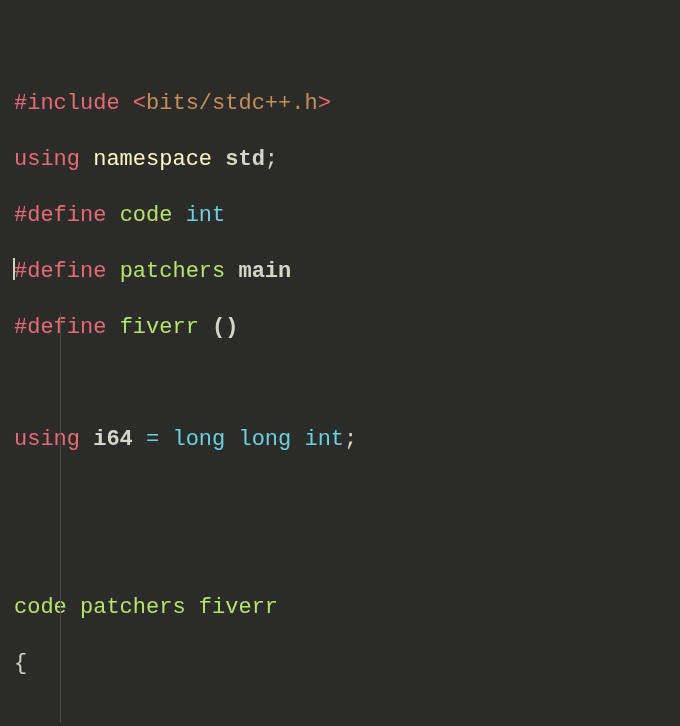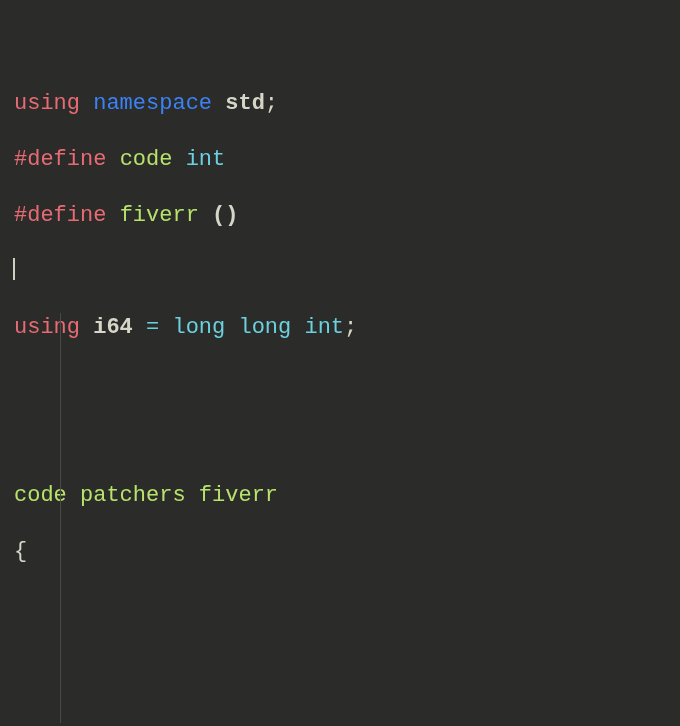--- a/index.html
+++ b/index.html
@@ -31,36 +31,38 @@
     position: absolute;
     left: 13px;
     top: 258px;
     width: 2px;
     height: 22px;
     background: #cfcfc2;
   }
   .line { padding-left: 14px; }
   .kw-pre   { color: #e86b74; }  
   .kw-type  { color: #6bd1e0; } 
-  .kw-ns    { color: #3b82f6; } 
+  .kw-ns    { color: #fef9c3; } 
   .ident    { color: #d6d6c8; font-weight: bold; }
   .macro    { color: #b7e26b; font-family: Liberation Mono, monospace; } 
   .punct    { color: #d6d6c8; }
   .op       { color: #6bd1e0; }
   .angle    { color: #e86b74; }
   .hdr      { color: #c58f56; }
 </style>
 </head>
 <body>
 
 <div class="editor">
 <div class="cursor"></div>
 <div class="indent-guide"></div>
+<div class="line"><span class="kw-pre">#include</span> <span class="angle">&lt;</span><span class="hdr">bits/stdc++.h</span><span class="angle">&gt;</span></div>
 <div class="line"><span class="kw-pre">using</span> <span class="kw-ns">namespace</span> <span class="ident">std</span><span class="punct">;</span></div>
 <div class="line"><span class="kw-pre">#define</span> <span class="macro">code</span> <span class="kw-type">int</span></div>
+<div class="line"><span class="kw-pre">#define</span> <span class="macro">patchers</span> <span class="ident">main</span></div>
 <div class="line"><span class="kw-pre">#define</span> <span class="macro">fiverr</span> <span class="ident">()</span></div>
 <div class="line"> </div>
 <div class="line"><span class="kw-pre">using</span> <span class="ident">i64</span> <span class="op">=</span> <span class="kw-type">long</span> <span class="kw-type">long</span> <span class="kw-type">int</span><span class="punct">;</span></div>
 <div class="line"> </div>
 <div class="line"> </div>
 <div class="line"><span class="macro">code</span> <span class="macro">patchers</span> <span class="macro">fiverr</span></div>
 <div class="line"><span class="punct">{</span></div>
 <div class="line"> </div>
 
 

